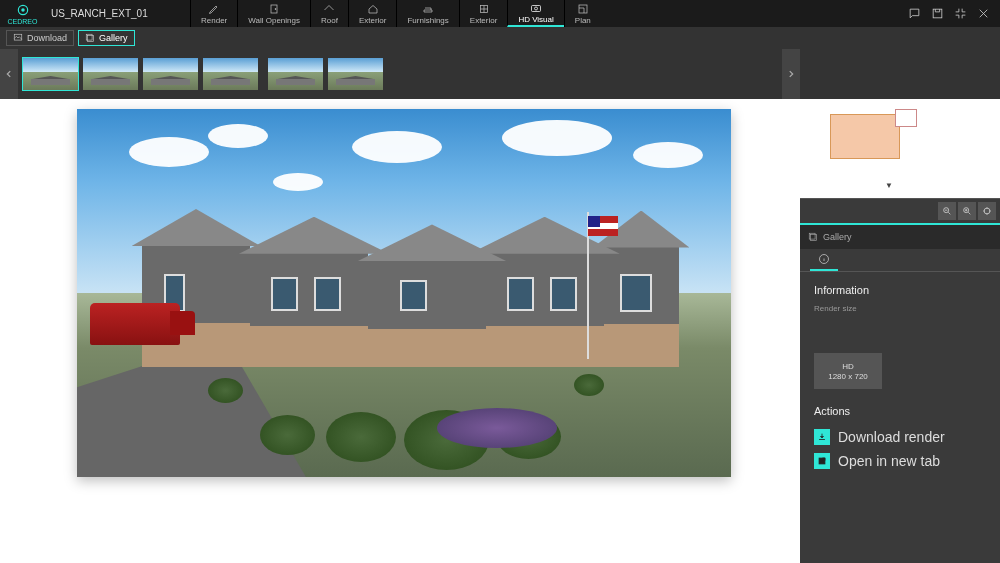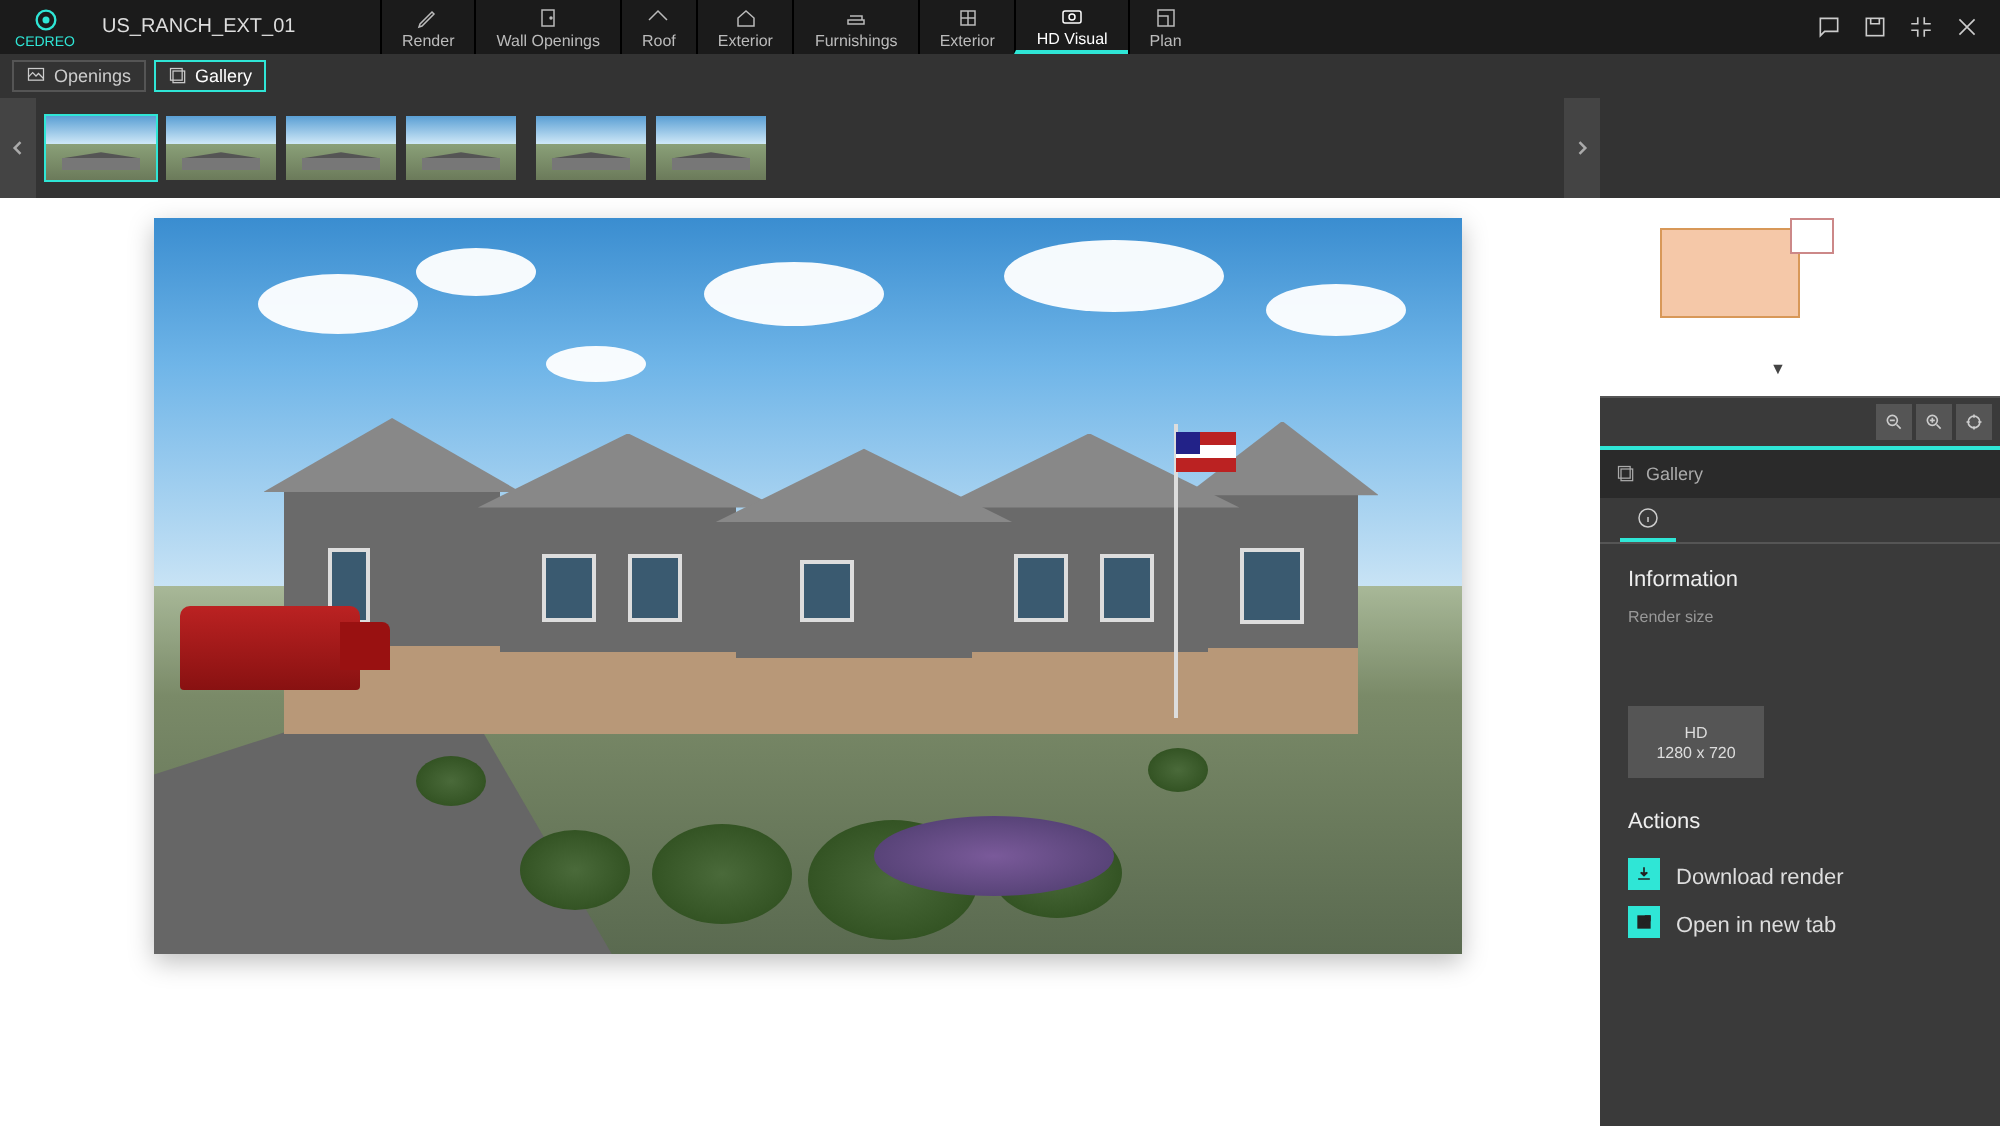--- a/index.html
+++ b/index.html
@@ -86,21 +86,21 @@
   .panel-header .big-icon { width: 36px; height: 36px; border: 1px solid #666; display: flex; align-items: center; justify-content: center; }
   .panel-header .big-icon svg { width: 22px; height: 22px; stroke: #ccc; fill: none; stroke-width: 1.5; }
   .panel-subtabs { display: flex; padding: 0 10px; border-bottom: 1px solid #555; }
   .panel-subtab { width: 28px; height: 22px; display: flex; align-items: center; justify-content: center; border-bottom: 2px solid transparent; cursor: pointer; }
   .panel-subtab.active { border-bottom-color: #2fe6d6; }
   .panel-subtab svg { width: 12px; height: 12px; stroke: #ccc; fill: none; stroke-width: 1.5; }
   .panel-body { padding: 12px 14px; }
   .section-title { font-size: 11px; color: #eee; margin-bottom: 8px; }
   .label-small { font-size: 8px; color: #999; margin-bottom: 8px; }
   .size-box { width: 68px; height: 36px; background: #555; display: flex; flex-direction: column; align-items: center; justify-content: center; font-size: 8px; color: #ddd; gap: 1px; margin-bottom: 16px; margin-top: 40px; }
-  .action-item { display: flex; align-items: flex-end; gap: 8px; padding: 4px 0; cursor: pointer; font-size: 11px; color: #ddd; }
+  .action-item { display: flex; align-items: flex-end; gap: 8px; padding: 4px 0; cursor: pointer; font-size: 14px; color: #ddd; }
   .action-icon { width: 16px; height: 16px; background: #2fe6d6; display: flex; align-items: center; justify-content: center; }
   .action-icon svg { width: 10px; height: 10px; stroke: #222; fill: #222; stroke-width: 2; }
 </style>
 </head>
 <body>
 
 <div class="top-bar">
   <div class="logo">
     <svg viewBox="0 0 24 24">
         <circle cx="12" cy="12" r="8" stroke="#2fe6d6" stroke-width="2" fill="none"></circle>
@@ -179,21 +179,21 @@
       </svg>
   </div>
 </div>
 
 <div class="sub-bar">
   <div class="sub-btn">
     <svg viewBox="0 0 24 24">
         <rect x="3" y="3" width="18" height="14"></rect>
         <path d="M3 13l5-5 4 4 3-3 6 6"></path>
       </svg>
-    <span>Openings</span>
+    <span>Download</span>
   </div>
   <div class="sub-btn active">
     <svg viewBox="0 0 24 24">
         <rect x="6" y="6" width="14" height="14"></rect>
         <rect x="3" y="3" width="14" height="14"></rect>
       </svg>
     <span>Gallery</span>
   </div>
 </div>
 

